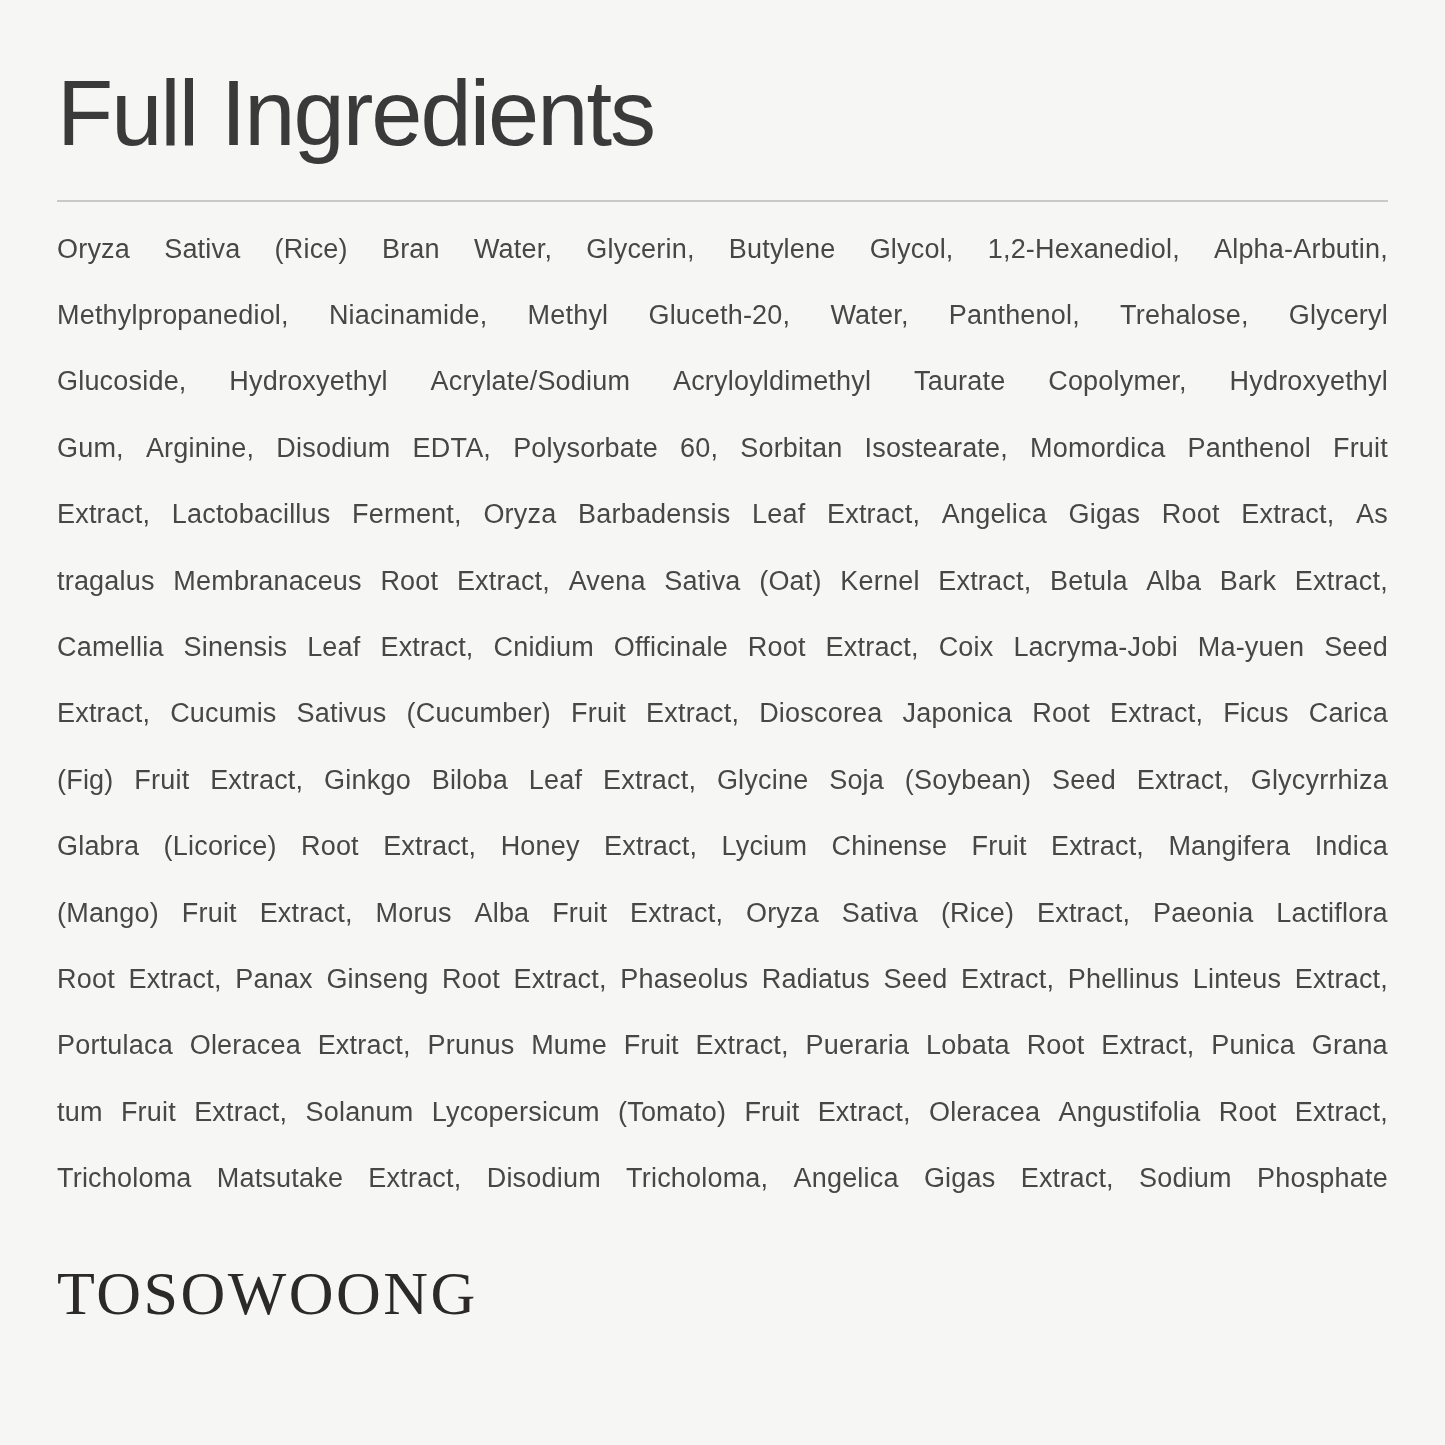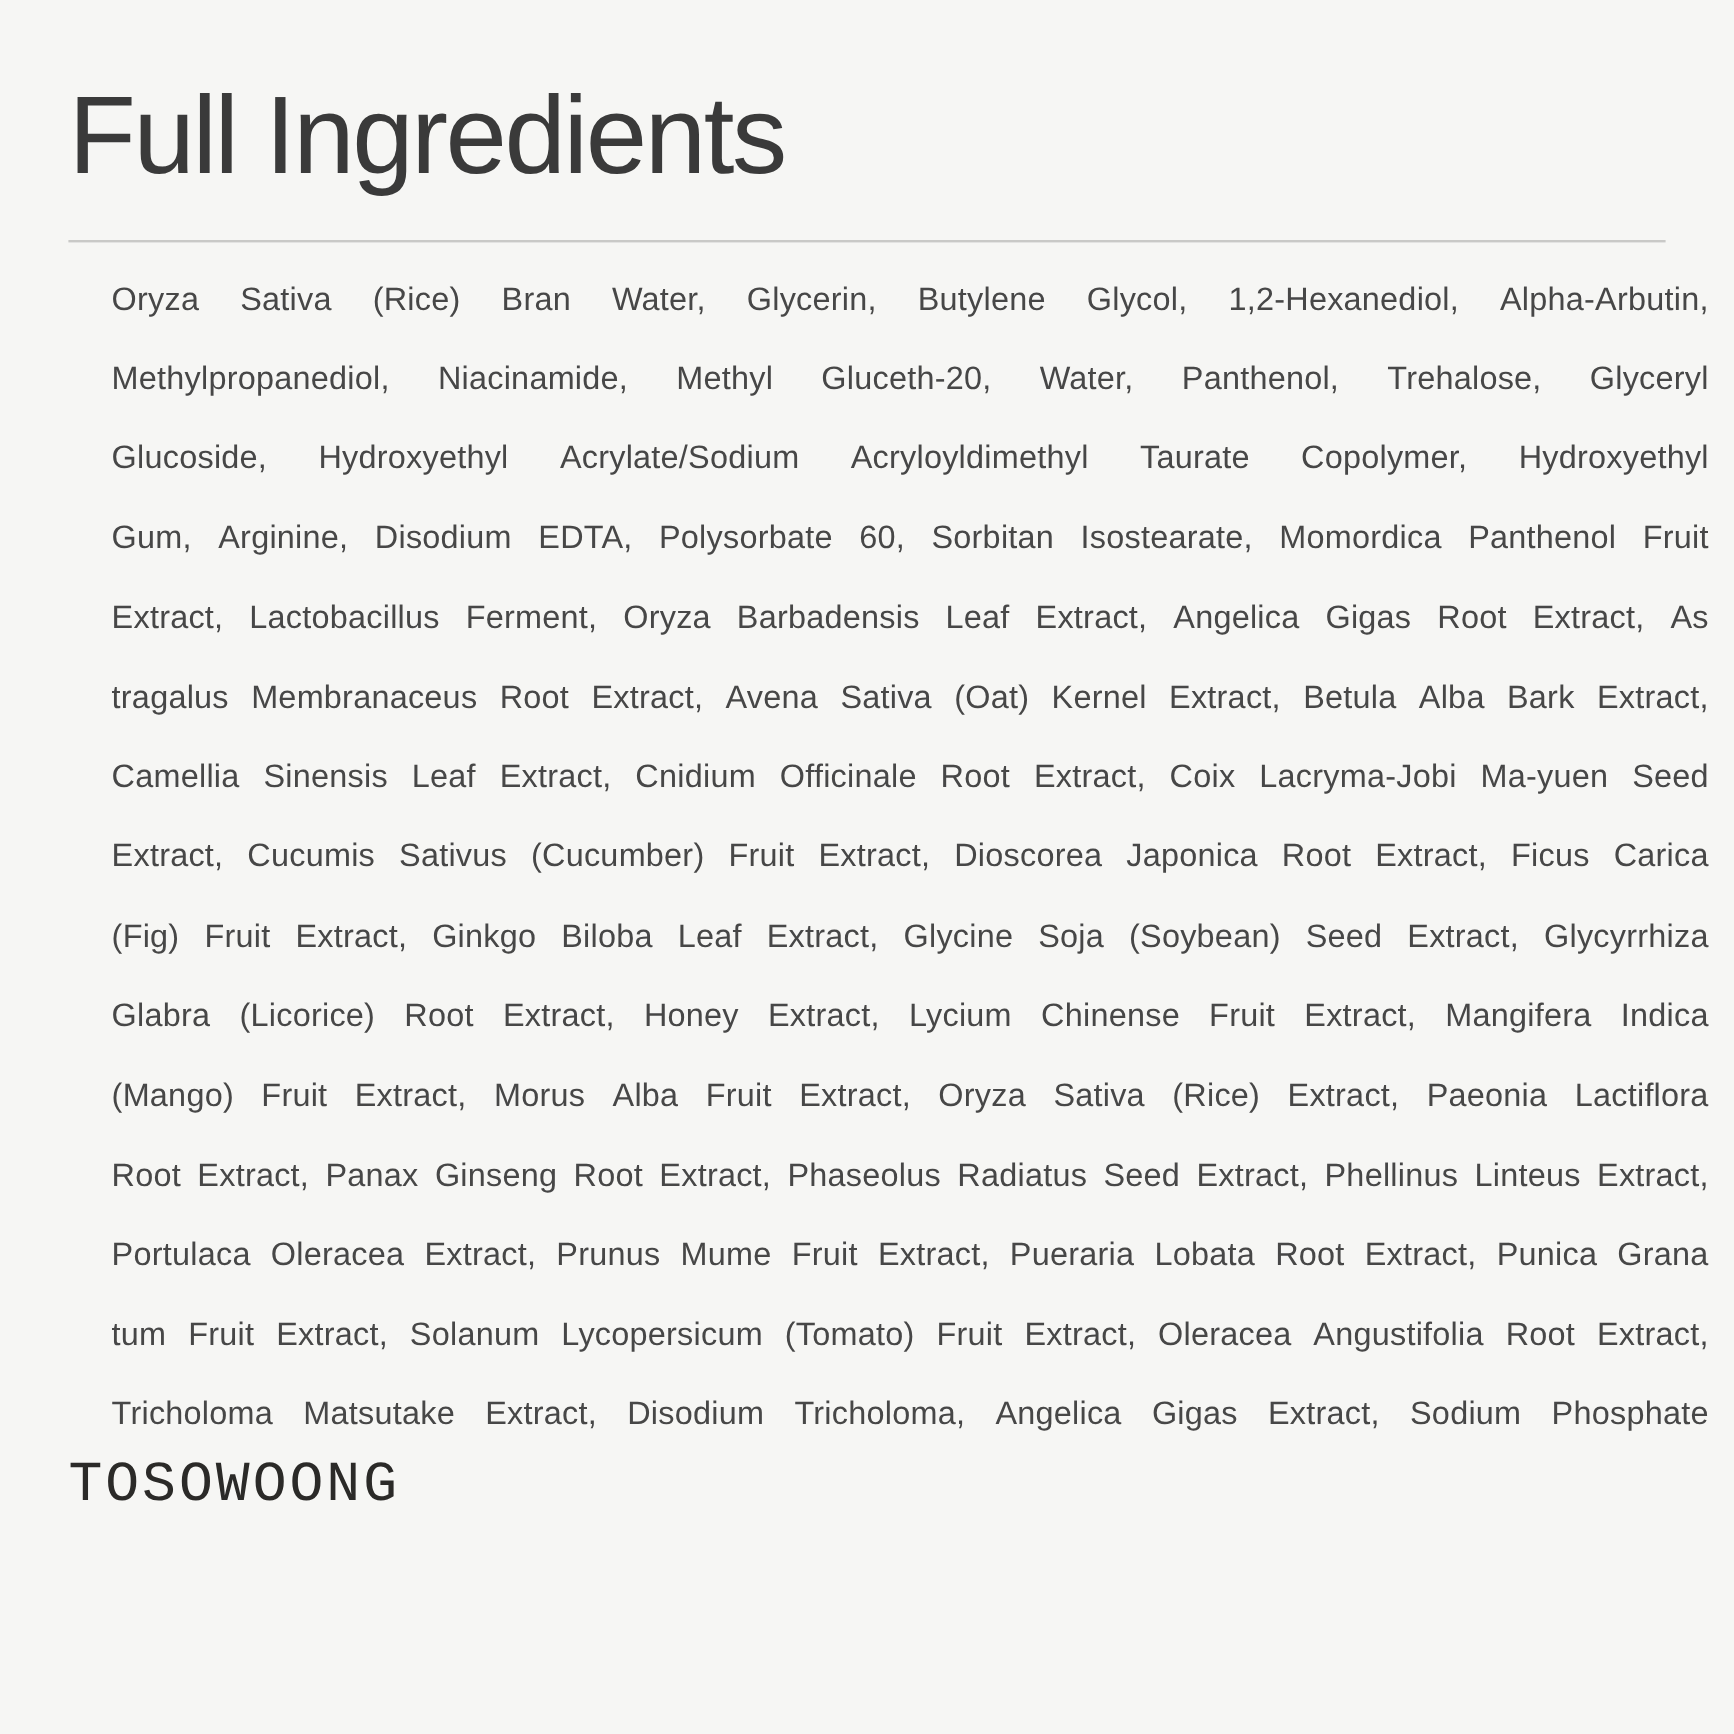--- a/index.html
+++ b/index.html
@@ -35,36 +35,36 @@
   .divider {
     border: none;
     height: 2px;
     background: var(--divider);
     margin: 34px 0 0 0;
     width: 100%;
   }
   .ingredients {
     margin-top: 14px;
     width: 1331px;
-    margin-left: 36px;
   }
   .line {
     display: flex;
     justify-content: space-between;
     align-items: center;
     height: 66.4px;
     font-size: 27px;
     letter-spacing: 0.2px;
     color: var(--bodytext);
     white-space: pre;
   }
   .line span { flex: 0 0 auto; }
   .brand {
-    font-family: Liberation Mono, monospace;
-    font-size: 47px;
+    margin-top: 46px;
+    font-family: Liberation Serif, serif;
+    font-size: 62px;
     letter-spacing: 2.5px;
     color: var(--brand);
   }
 </style>
 </head>
 <body>
 
 <div class="page">
   <h1 class="title">Full Ingredients</h1>
 

